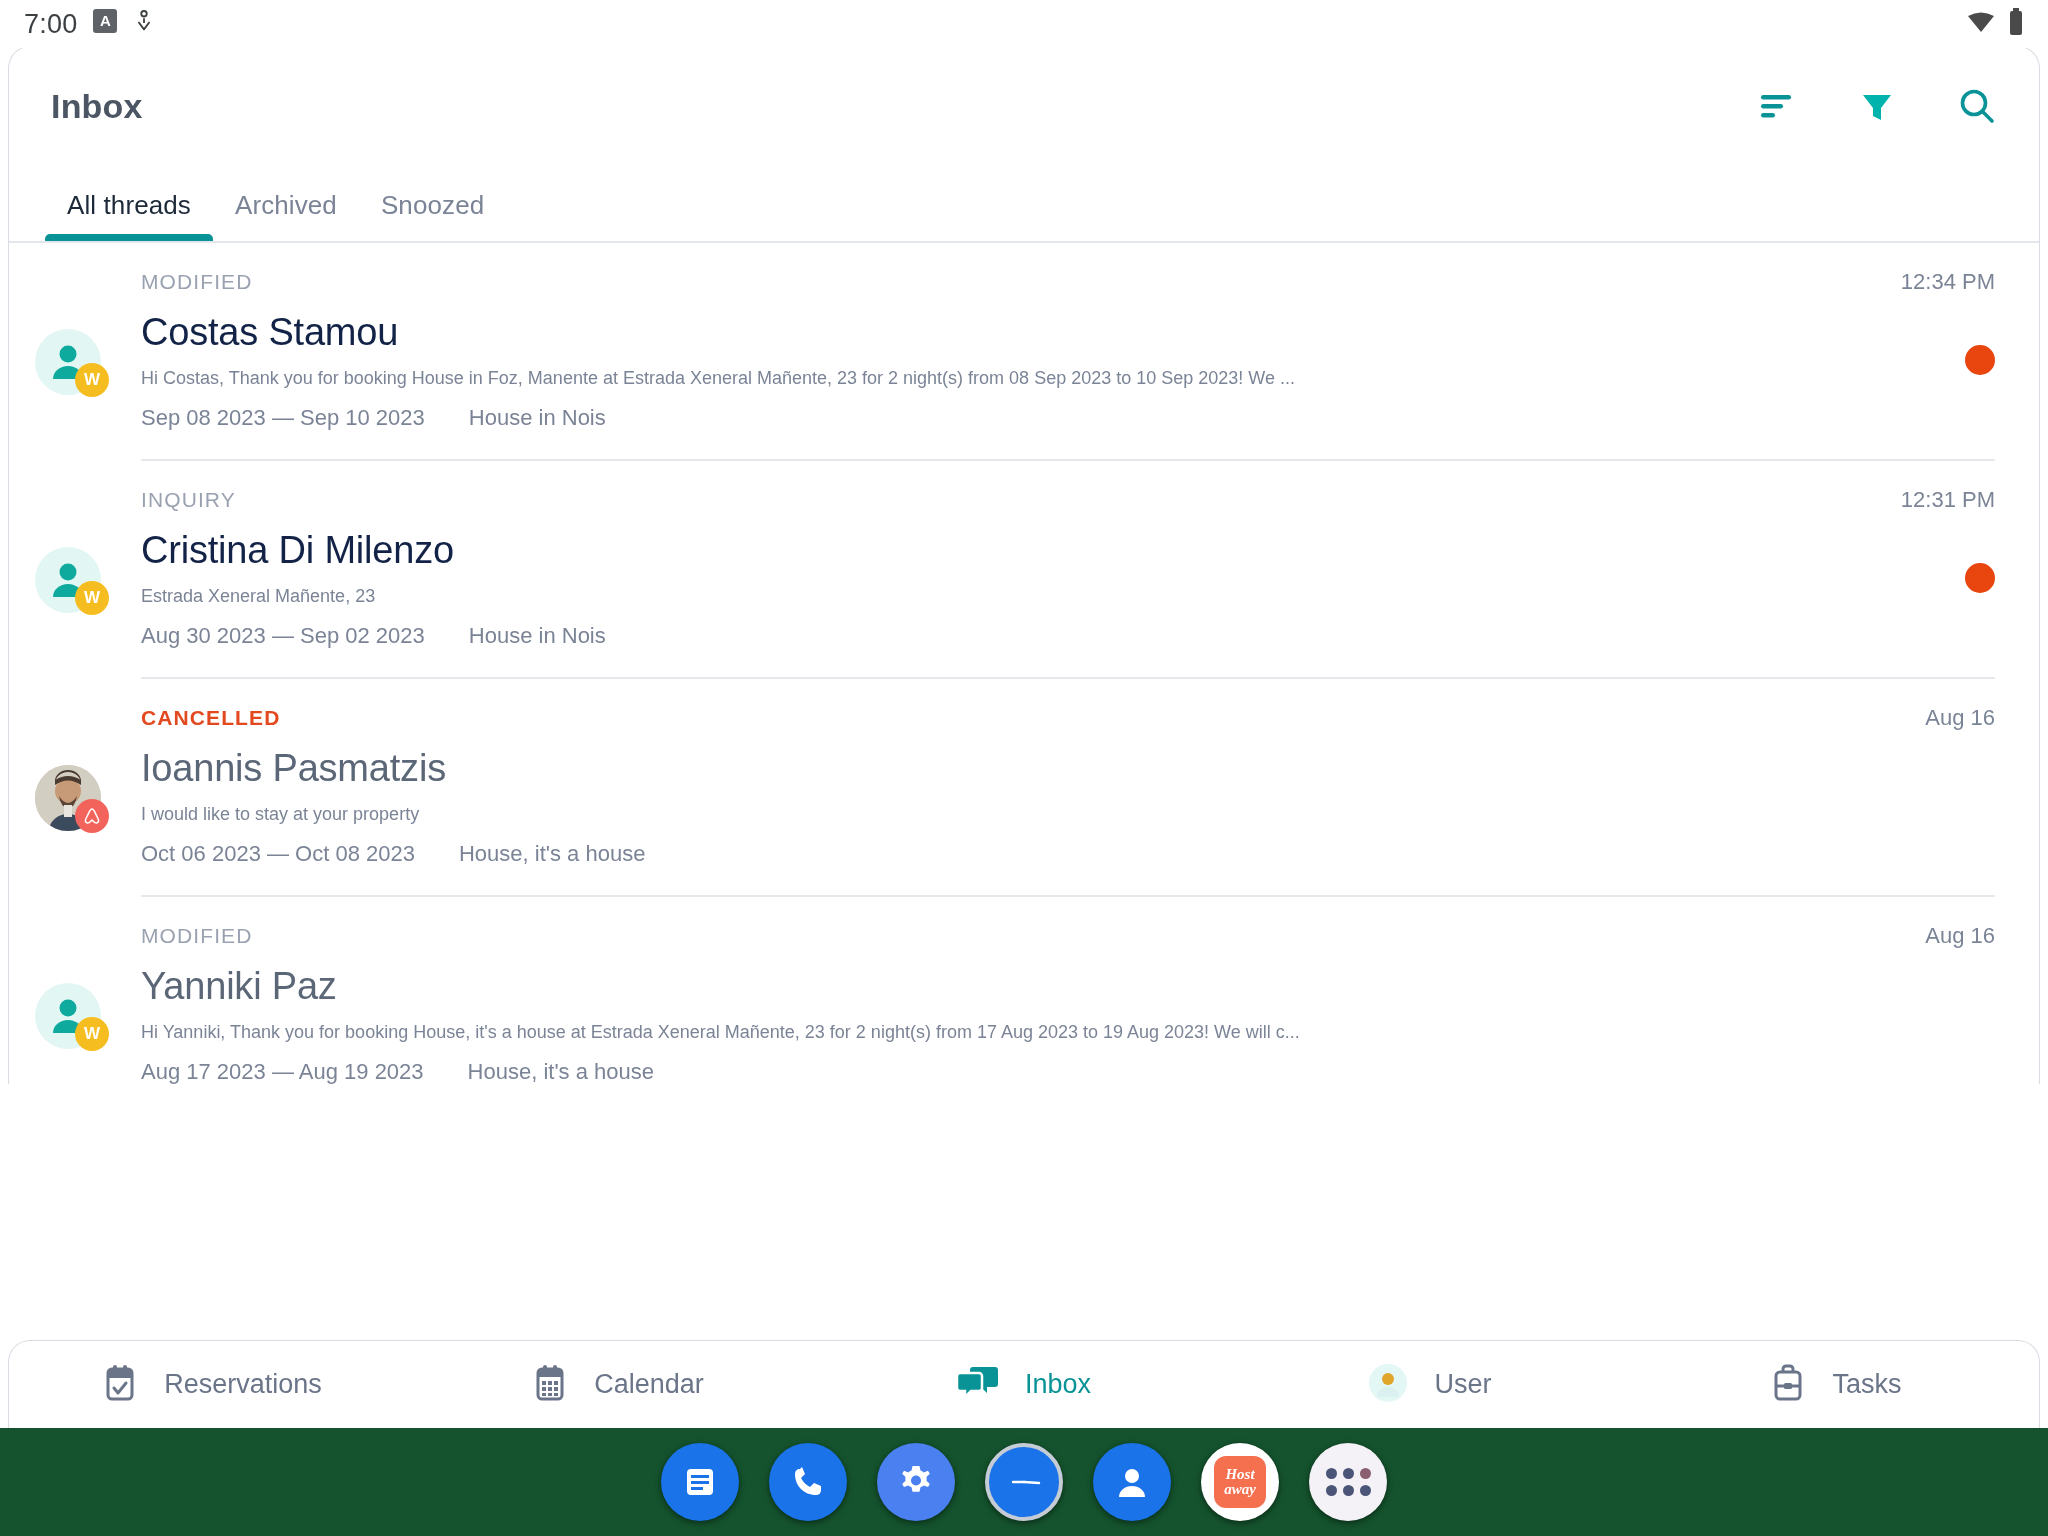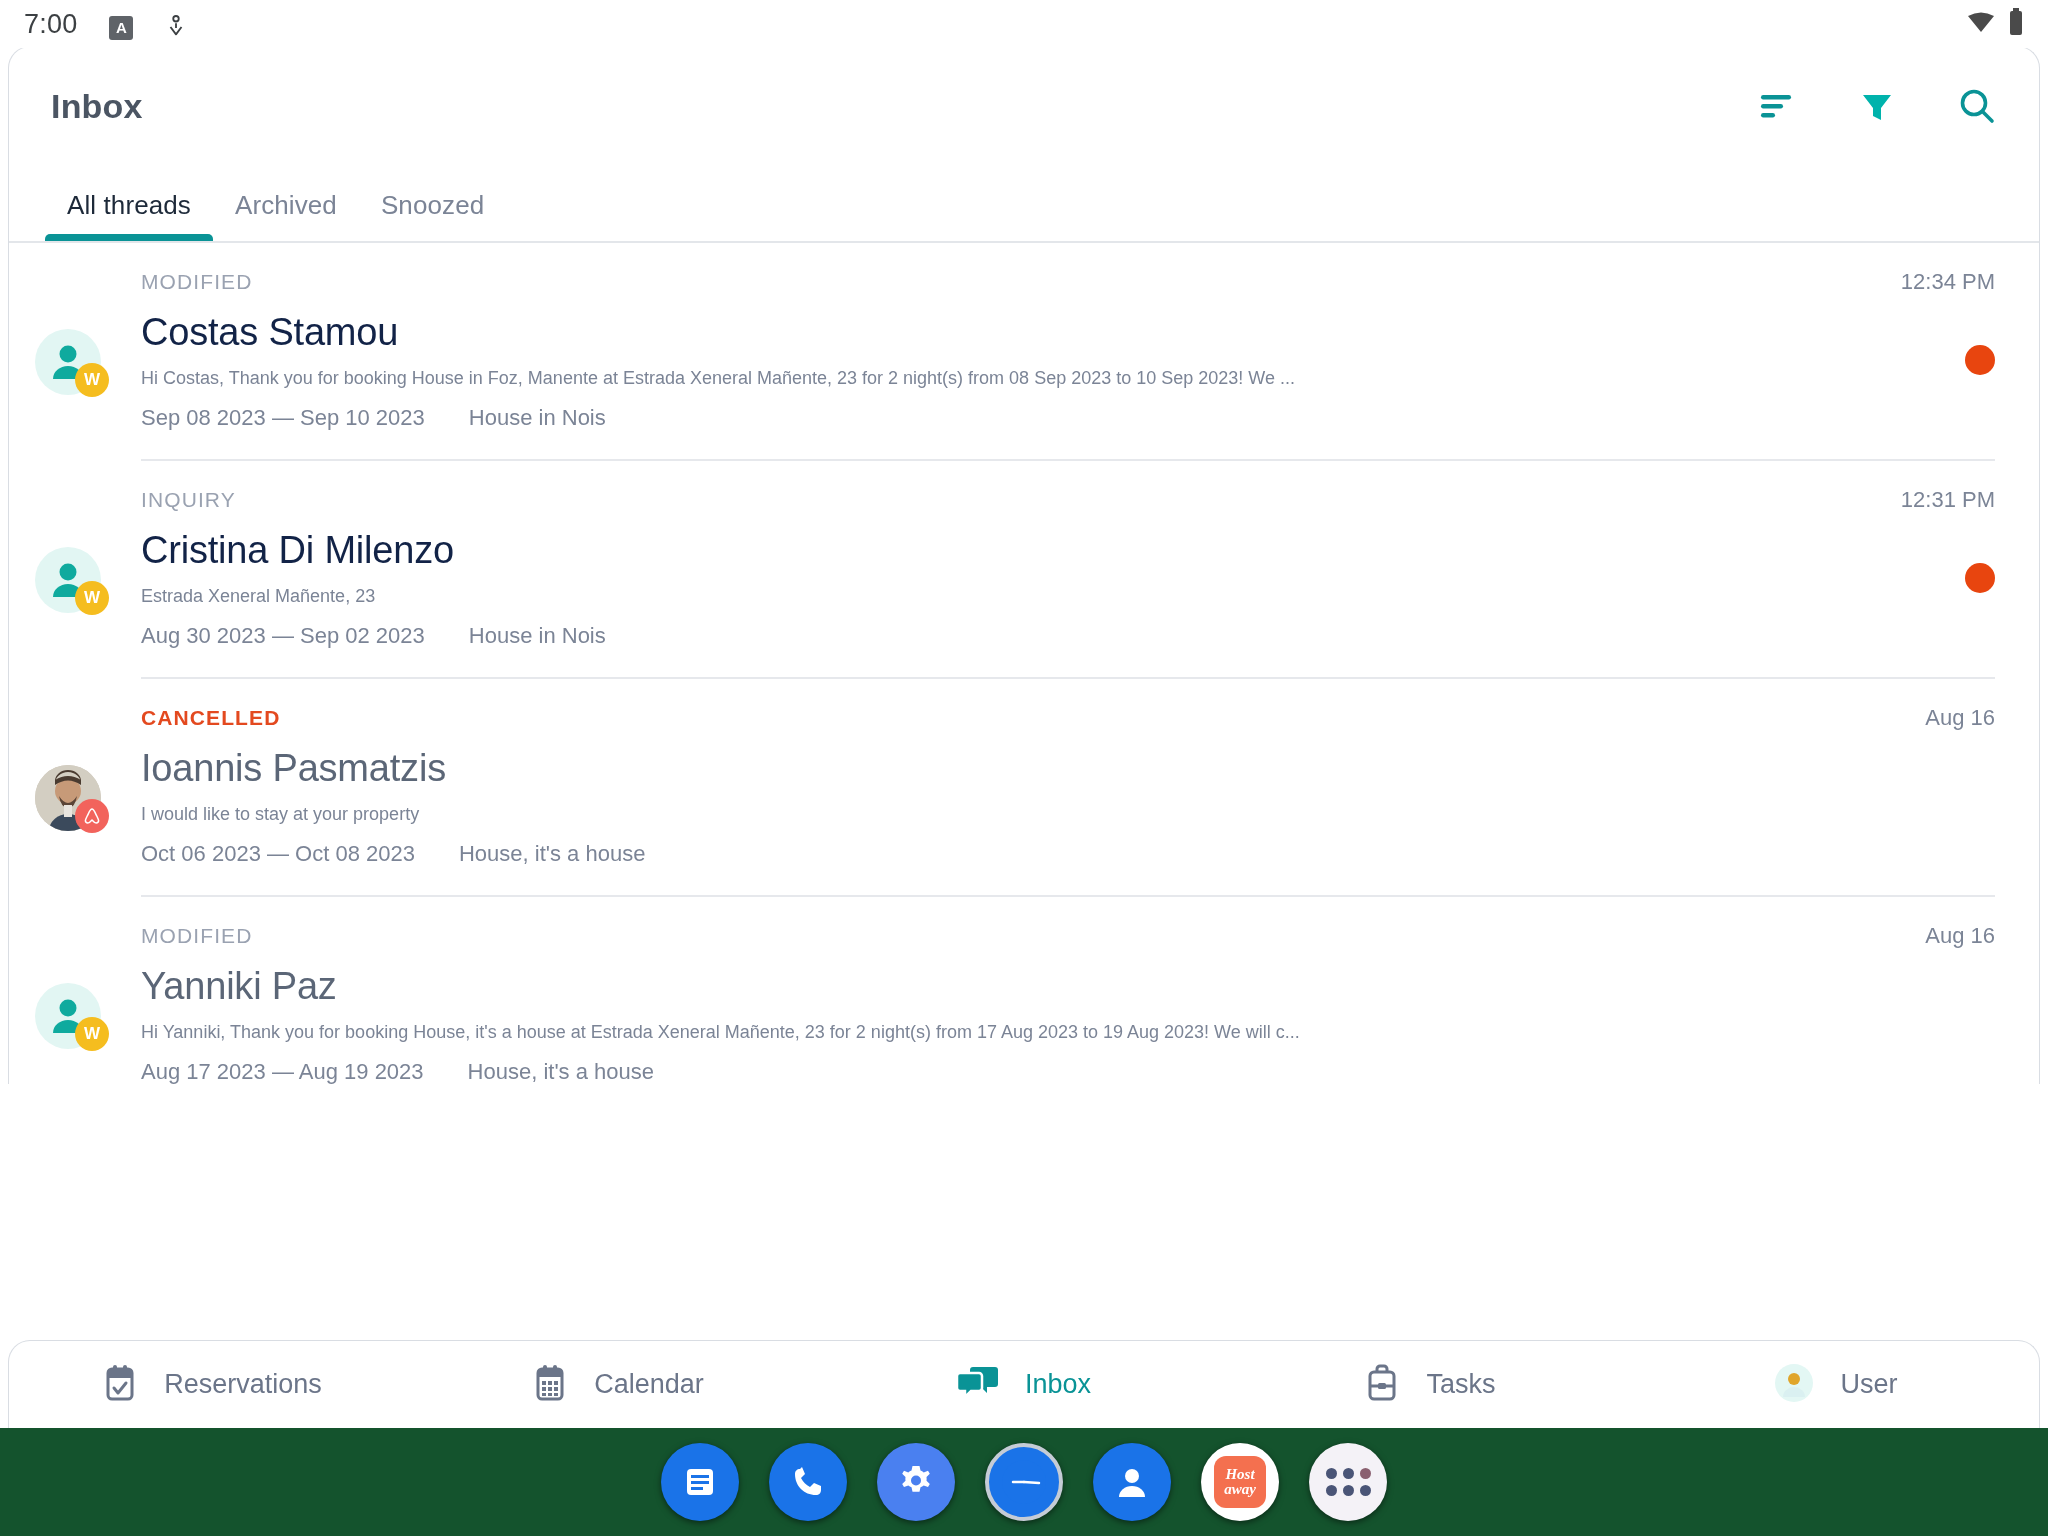--- a/index.html
+++ b/index.html
@@ -12,21 +12,21 @@
 
   
   .status-bar {
     position: absolute; top: 0; left: 0;
     width: 2048px; height: 48px;
     display: flex; align-items: center;
     padding: 0 24px;
     background: #ffffff;
     z-index: 30;
   }
-  .status-left { display: flex; align-items: flex-end; gap: 32px; }
+  .status-left { display: flex; align-items: flex-start; gap: 16px; }
   .status-clock {
     font-size: 27px; color: #3c4043; letter-spacing: .2px;
   }
   .status-icon-a {
     width: 24px; height: 24px; background: #5f6368;
     border-radius: 3px; color: #fff; font-size: 15px;
     font-weight: bold; display: flex; align-items: center;
     justify-content: center; line-height: 1;
   }
   .status-icon-dl { width: 22px; height: 26px; }
@@ -441,39 +441,39 @@
       <svg width="42" height="38" viewBox="0 0 42 38">
         <path d="M16 3 H38 a3 3 0 0 1 3 3 V20 a3 3 0 0 1 -3 3 H30 l0 6 l-6 -6 H16 a3 3 0 0 1 -3 -3 V6 a3 3 0 0 1 3 -3 Z" fill="#0a9396"></path>
         <path d="M3 9 H22 a3 3 0 0 1 3 3 V24 a3 3 0 0 1 -3 3 H14 l-6 6 l0 -6 H3 a3 3 0 0 1 -3 -3 V12 a3 3 0 0 1 3 -3 Z" fill="#0a9396" stroke="#ffffff" stroke-width="2.5"></path>
       </svg>
     </span>
     <span class="nav-label">Inbox</span>
   </div>
 
   <div class="nav-item">
     <span>
+      <svg width="40" height="40" viewBox="0 0 40 40">
+        <circle cx="20" cy="20" r="19" fill="#e3f7f4"></circle>
+        <circle cx="20" cy="16" r="6" fill="#e0a52b"></circle>
+        <path d="M9 34 a11 10 0 0 1 22 0 Z" fill="#d8eef0" opacity="0.85"></path>
+      </svg>
+    </span>
+    <span class="nav-label">User</span>
+  </div>
+
+  <div class="nav-item">
+    <span>
       <svg width="36" height="38" viewBox="0 0 36 38">
         <path d="M13 8 V5 a3 3 0 0 1 3 -3 h4 a3 3 0 0 1 3 3 V8" fill="none" stroke="#6b7589" stroke-width="3"></path>
         <rect x="6" y="8" width="24" height="27" rx="4" fill="none" stroke="#6b7589" stroke-width="3"></rect>
         <line x1="6" y1="22" x2="30" y2="22" stroke="#6b7589" stroke-width="3"></line>
         <rect x="14" y="19" width="8" height="6" rx="1.5" fill="#6b7589"></rect>
       </svg>
     </span>
     <span class="nav-label">Tasks</span>
-  </div>
-
-  <div class="nav-item">
-    <span>
-      <svg width="40" height="40" viewBox="0 0 40 40">
-        <circle cx="20" cy="20" r="19" fill="#e3f7f4"></circle>
-        <circle cx="20" cy="16" r="6" fill="#e0a52b"></circle>
-        <path d="M9 34 a11 10 0 0 1 22 0 Z" fill="#d8eef0" opacity="0.85"></path>
-      </svg>
-    </span>
-    <span class="nav-label">User</span>
   </div>
 </div>
 
 <div class="dock">
 
   <div class="dock-app messages">
     <svg width="42" height="42" viewBox="0 0 42 42">
       <rect x="8" y="8" width="26" height="26" rx="4" fill="#fff"></rect>
       <rect x="12" y="14" width="18" height="3" fill="#1a73e8"></rect>
       <rect x="12" y="20" width="18" height="3" fill="#1a73e8"></rect>

